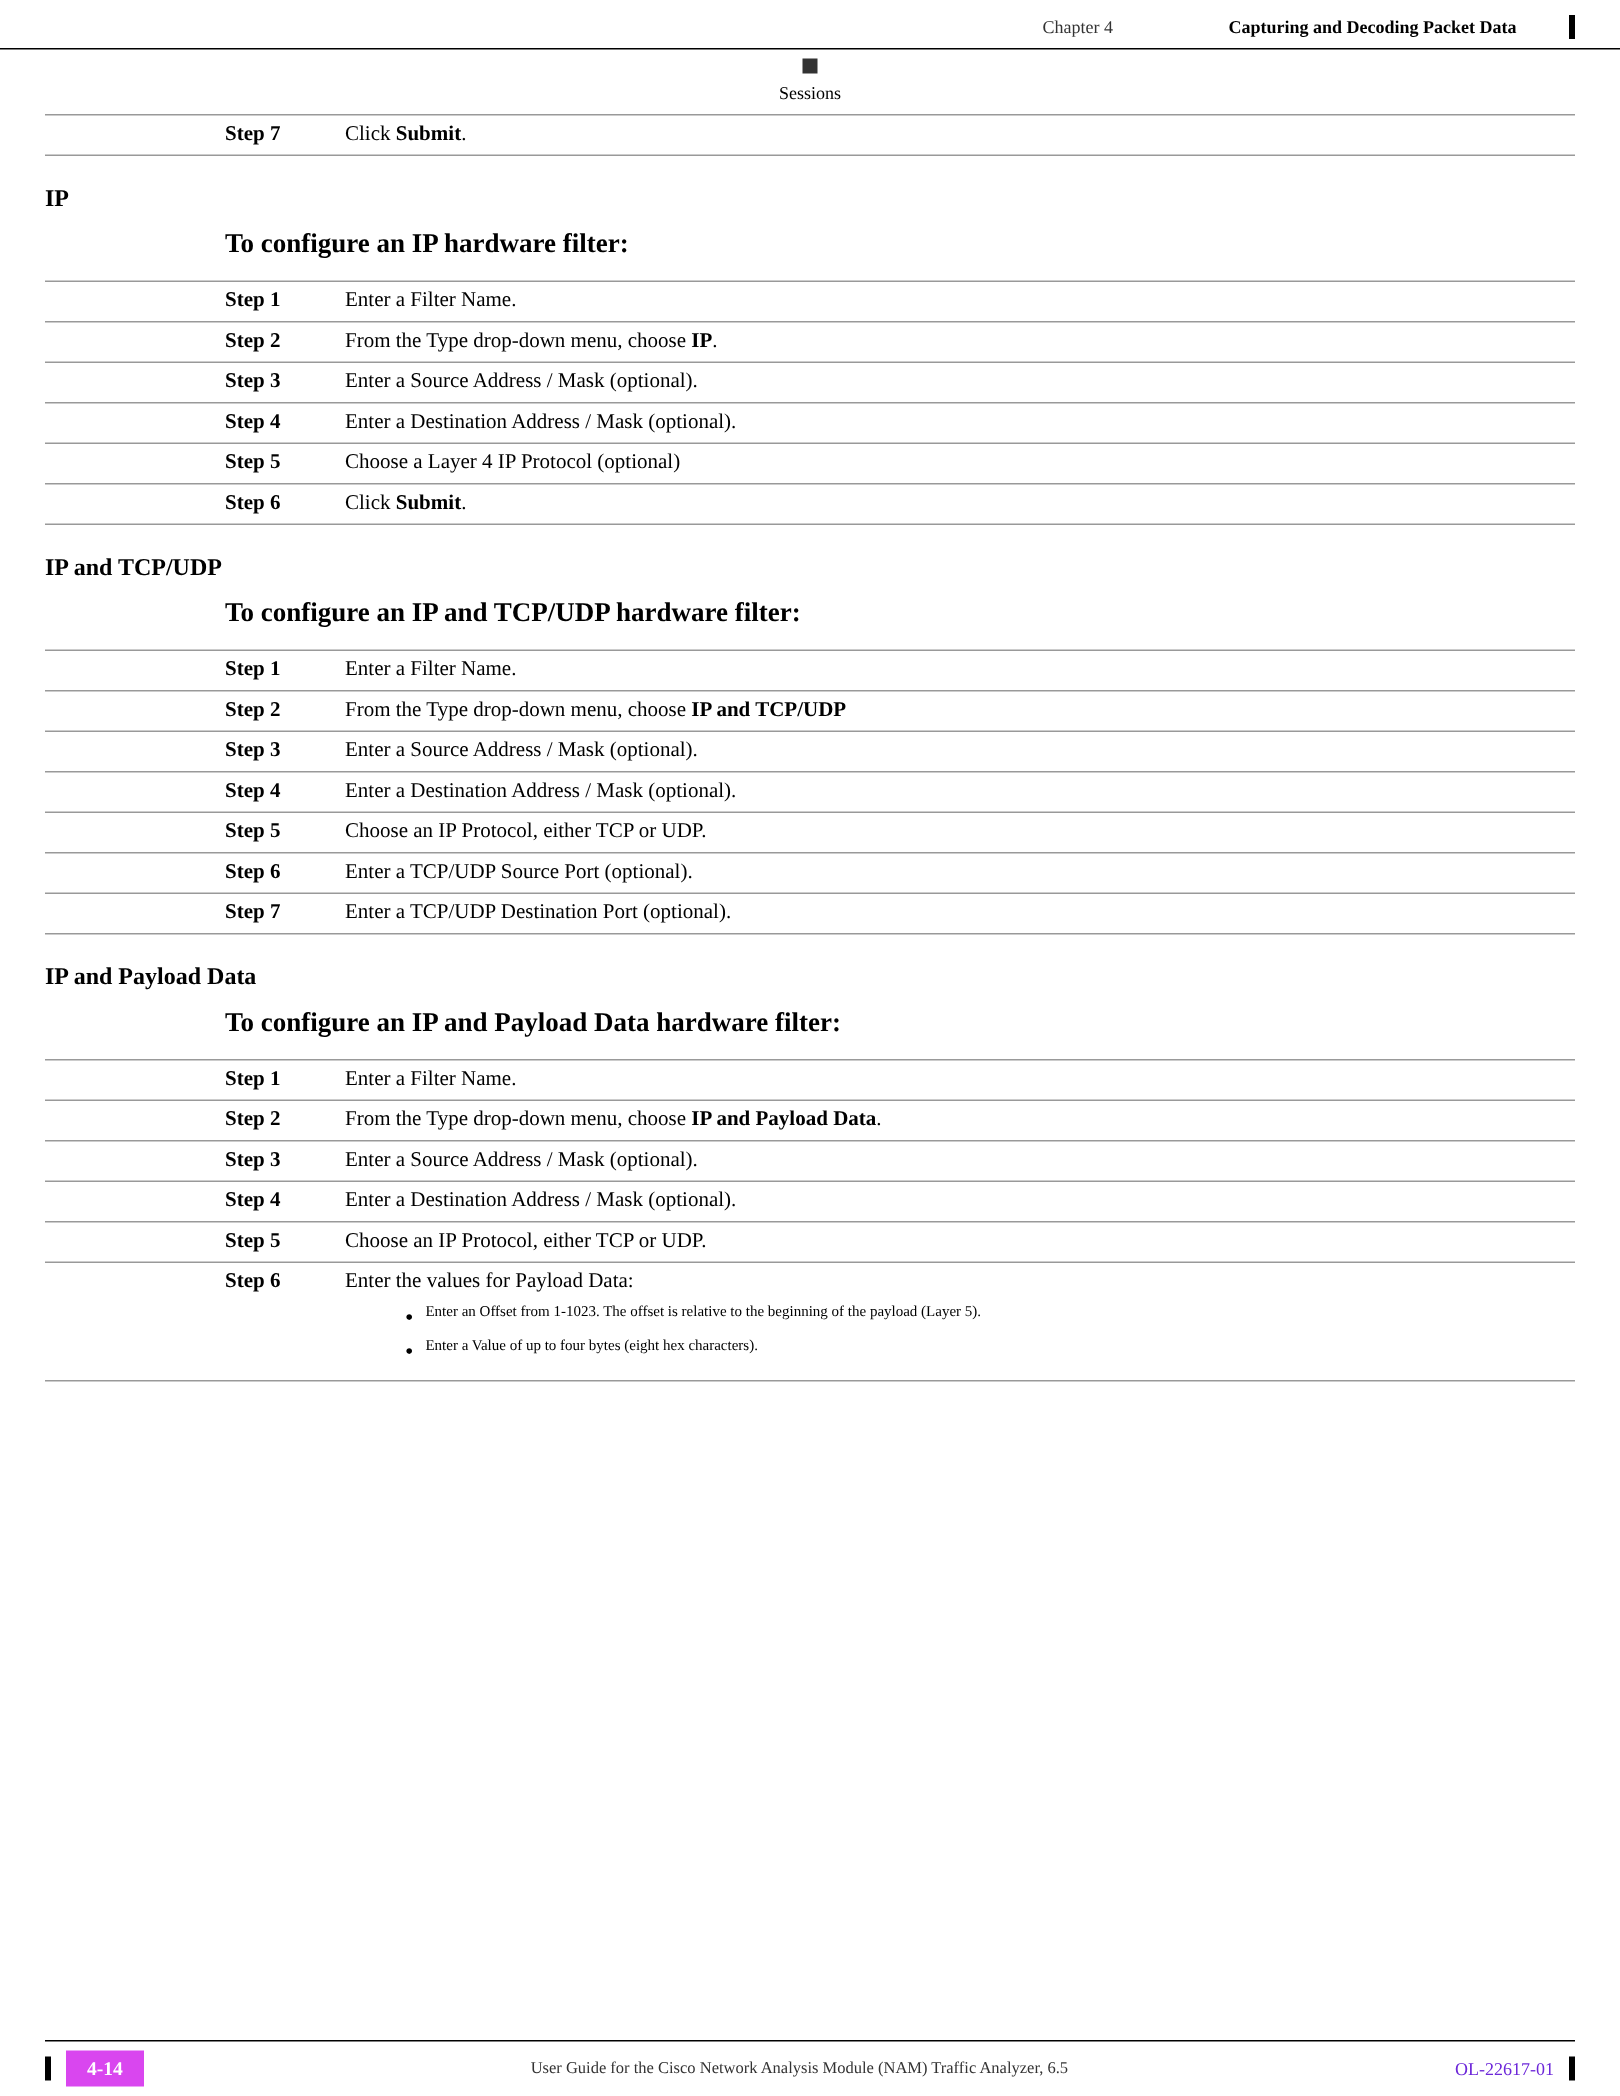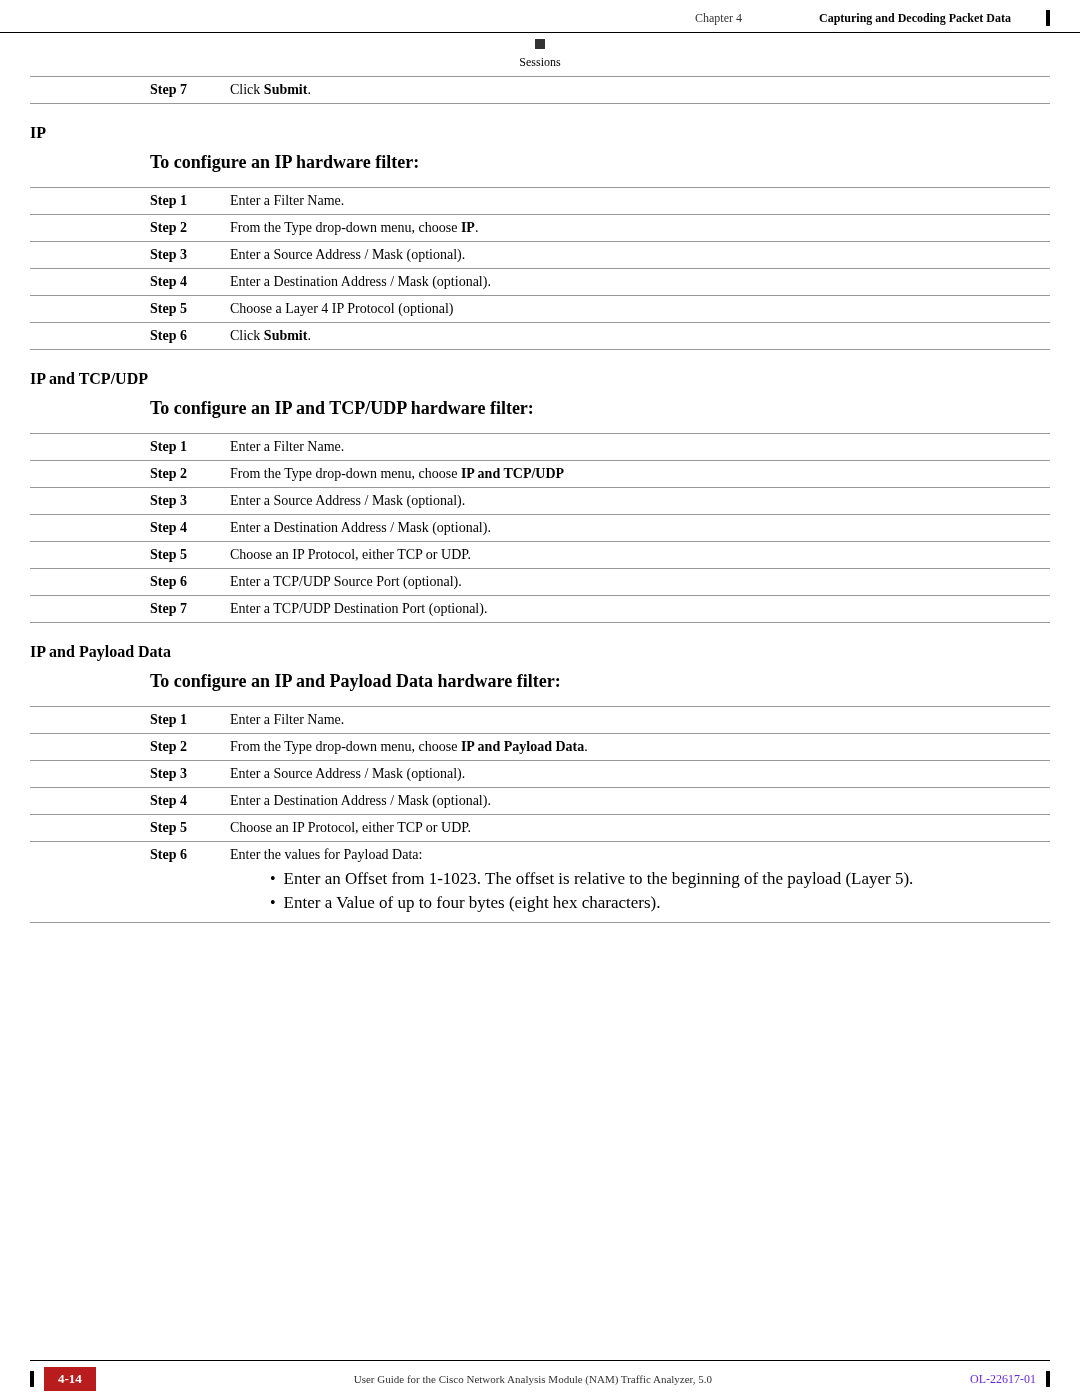--- a/index.html
+++ b/index.html
@@ -123,21 +123,21 @@
     .bullet-list {
       list-style: none;
       margin-left: 40px;
       margin-top: 6px;
     }
 
     .bullet-list li {
       display: flex;
       align-items: flex-start;
       margin-bottom: 4px;
-      font-size: 17px;
+      font-size: 10px;
     }
 
     .bullet-list li::before {
       content: "•";
       margin-right: 8px;
       font-size: 16px;
       line-height: 1.2;
     }
 
     
@@ -162,21 +162,21 @@
       color: #333;
     }
 
     .footer-center {
       flex: 1;
       text-align: center;
       font-size: 11px;
     }
 
     .footer-page-box {
-      background: #b91c1c;
+      background: #d946ef;
       color: #fff;
       padding: 4px 14px;
       font-size: 13px;
       font-weight: bold;
     }
 
     .footer-ol-box {
       font-size: 12px;
       color: #6d28d9;
     }
@@ -336,19 +336,19 @@
 
 </div>
 
 <div class="page-footer">
   <div class="footer-top-line"></div>
   <div class="footer-content">
     <div style="display:flex;align-items:center;">
       <div class="footer-bar-left"></div>
       <span class="footer-page-box">4-14</span>
     </div>
-    <div class="footer-center">User Guide for the Cisco Network Analysis Module (NAM) Traffic Analyzer, 5.0</div>
+    <div class="footer-center">User Guide for the Cisco Network Analysis Module (NAM) Traffic Analyzer, 6.5</div>
     <div style="display:flex;align-items:center;">
       <span class="footer-ol-box">OL-22617-01</span>
       <div class="footer-bar-right"></div>
     </div>
   </div>
 </div>
 
 </body></html>

